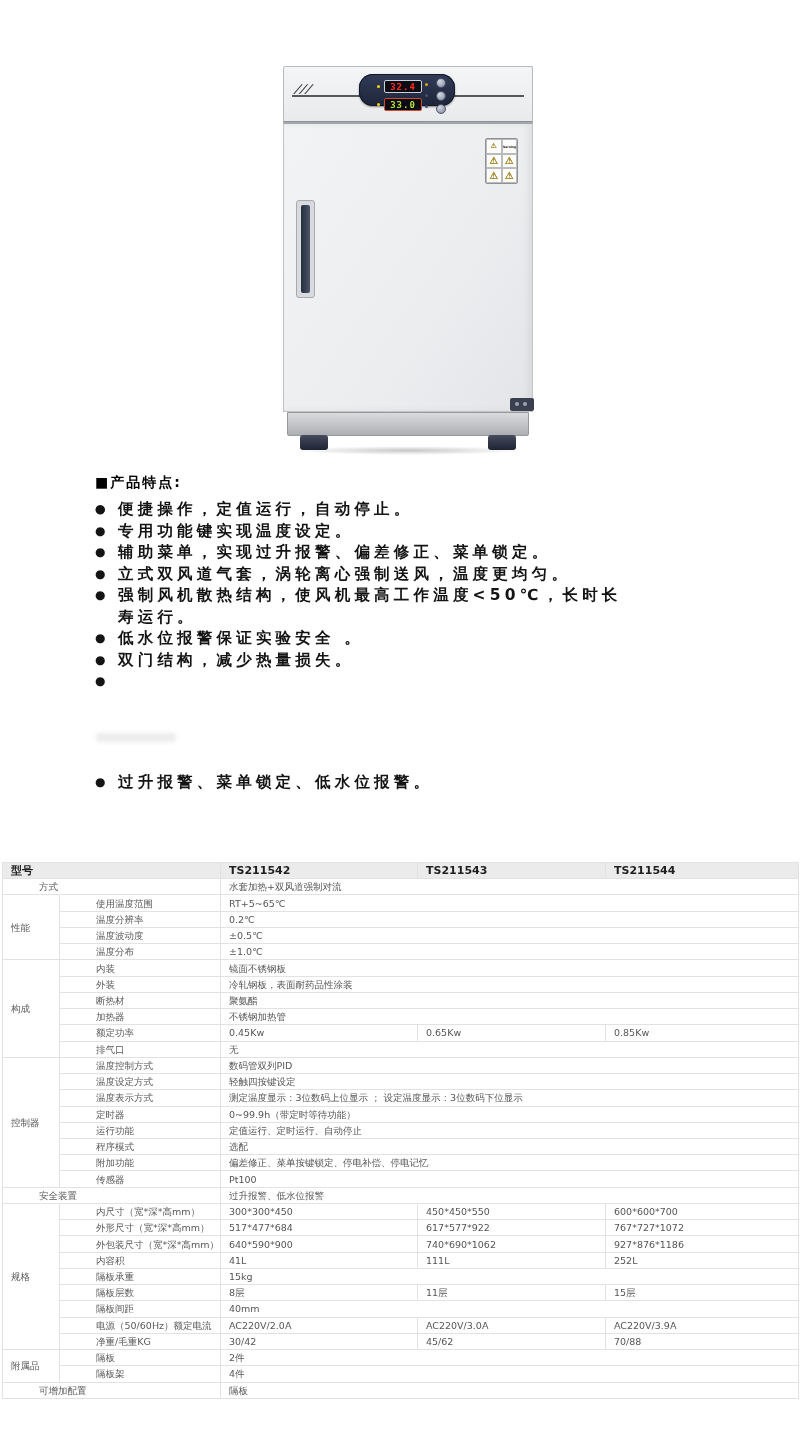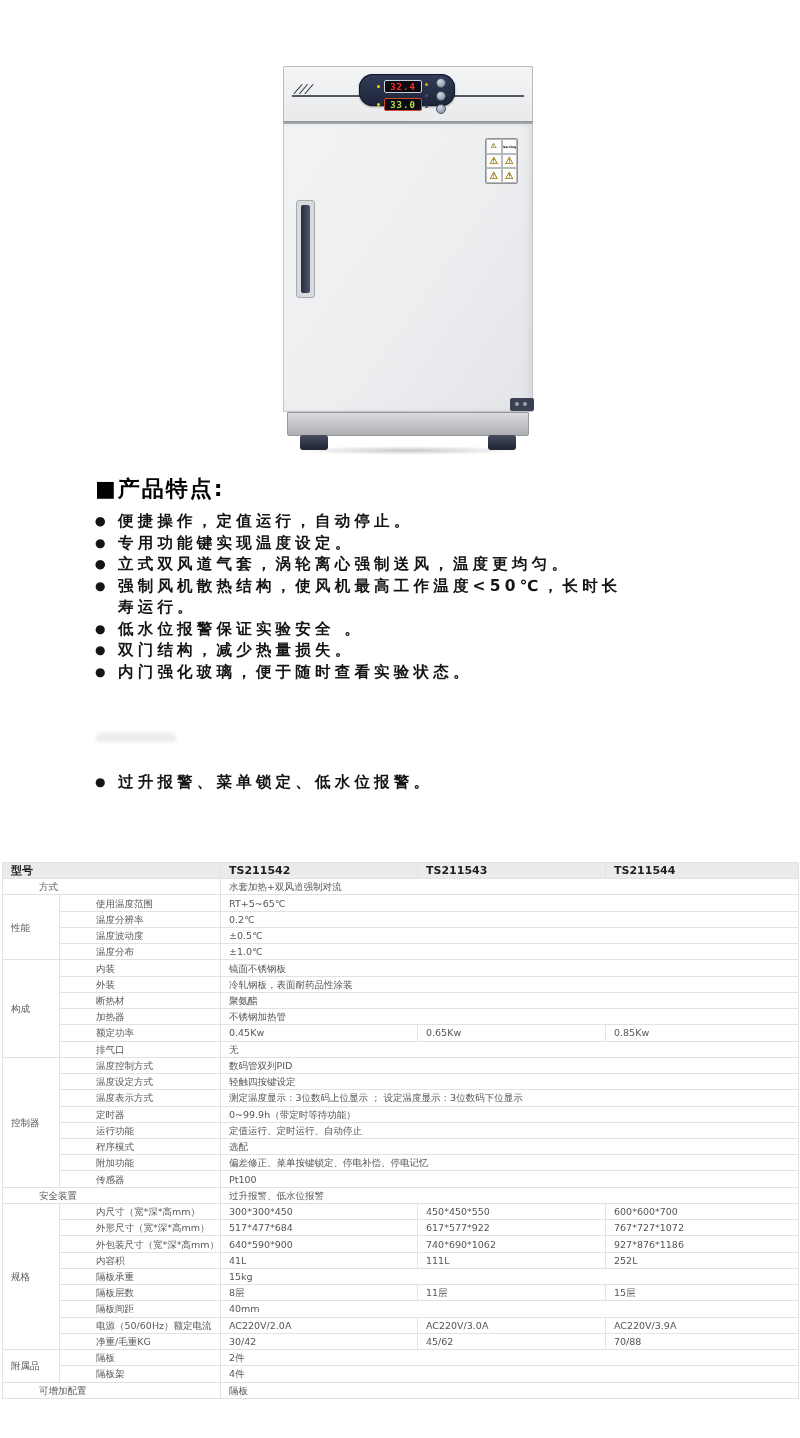--- a/index.html
+++ b/index.html
@@ -76,21 +76,21 @@
   .switch i { position:absolute; top:4px; width:4px; height:4px; border-radius:50%; background:#9aa2b2; }
   .switch i.s1{left:5px;} .switch i.s2{left:13px;}
   .foot { position:absolute; top:377px; width:28px; height:15px; border-radius:3px;
           background: linear-gradient(#454c5e, #1f2433); }
   .foot.l { left:30px; } .foot.r { right:30px; }
   .ground-shadow { position:absolute; left:24px; right:24px; top:388px; height:9px; border-radius:50%;
           background: radial-gradient(ellipse at center, rgba(0,0,0,.22), rgba(0,0,0,0) 70%); }
 
   
   .features { position:absolute; left:95px; top:474px; width:575px; }
-  .sec-heading { font-size:22px; font-weight:900; color:#000; letter-spacing:2px; margin-bottom:7px; }
+  .sec-heading { font-size:14px; font-weight:900; color:#000; letter-spacing:2px; margin-bottom:7px; }
   ul.dotlist { list-style:none; width:545px; }
   ul.dotlist li { position:relative; padding-left:23px; font-size:15.5px; font-weight:700;
                   color:#141414; line-height:21.5px; letter-spacing:4.2px; }
   ul.dotlist li .bullet { position:absolute; left:0; top:0; font-size:12px; letter-spacing:0; }
   .smudge { position:absolute; left:96px; top:733px; width:80px; height:9px; background:#dcdcdc;
             filter:blur(2px); opacity:.55; border-radius:4px; }
   .safety { position:absolute; left:95px; top:772px; width:575px; }
 
   
   .spec-wrap { position:absolute; left:2px; top:862px; width:796px; }
@@ -159,26 +159,26 @@
   <div class="foot l"></div>
   <div class="foot r"></div>
 </div>
 
 <div class="features">
   <div class="sec-heading">■产品特点:</div>
   <ul class="dotlist">
       <li><span class="bullet">●</span></li>
       <li><span class="bullet">●</span><span>便捷操作，定值运行，自动停止。</span></li>
       <li><span class="bullet">●</span><span>专用功能键实现温度设定。</span></li>
-      <li><span class="bullet">●</span></li>
+      <li><span class="bullet">●</span><span>辅助菜单，实现过升报警、偏差修正、菜单锁定。</span></li>
       <li><span class="bullet">●</span><span>立式双风道气套，涡轮离心强制送风，温度更均匀。</span></li>
       <li><span class="bullet">●</span><span>强制风机散热结构，使风机最高工作温度&lt;50℃，长时长寿运行。</span></li>
       <li><span class="bullet">●</span><span>低水位报警保证实验安全 。</span></li>
       <li><span class="bullet">●</span><span>双门结构，减少热量损失。</span></li>
-      <li><span class="bullet">●</span><span>内门强化玻璃，便于随时查看实验状态。</span></li>
+      <li><span class="bullet">●</span></li>
     </ul>
 </div>
 
 <div class="smudge"></div>
 
 <div class="safety">
   <ul class="dotlist">
       <li><span class="bullet">●</span><span>过升报警、菜单锁定、低水位报警。</span></li>
     </ul>
 </div>

